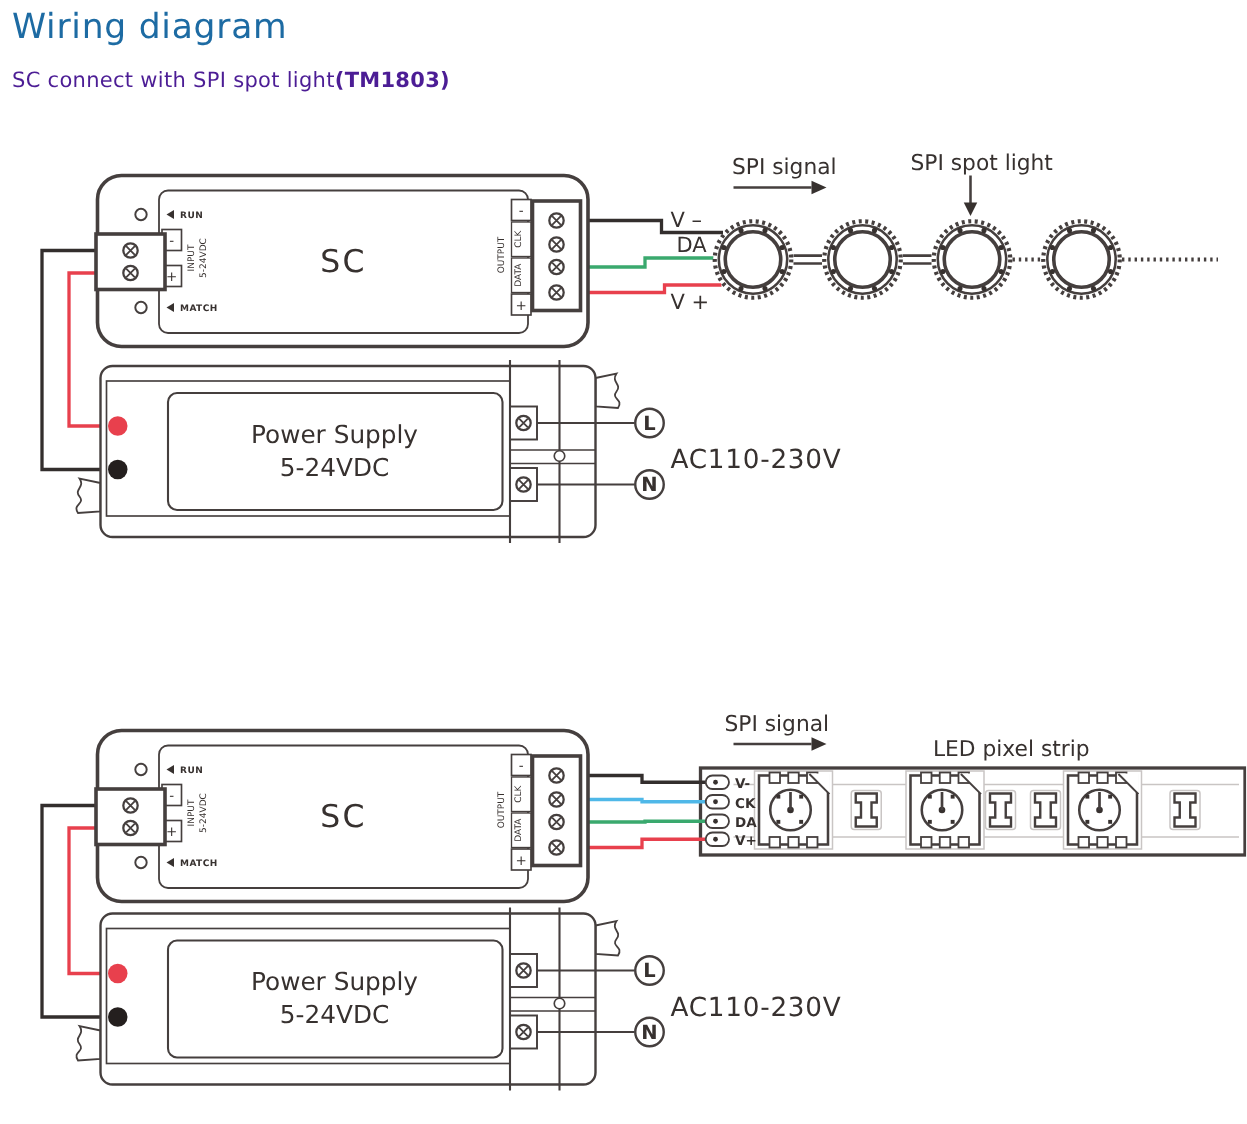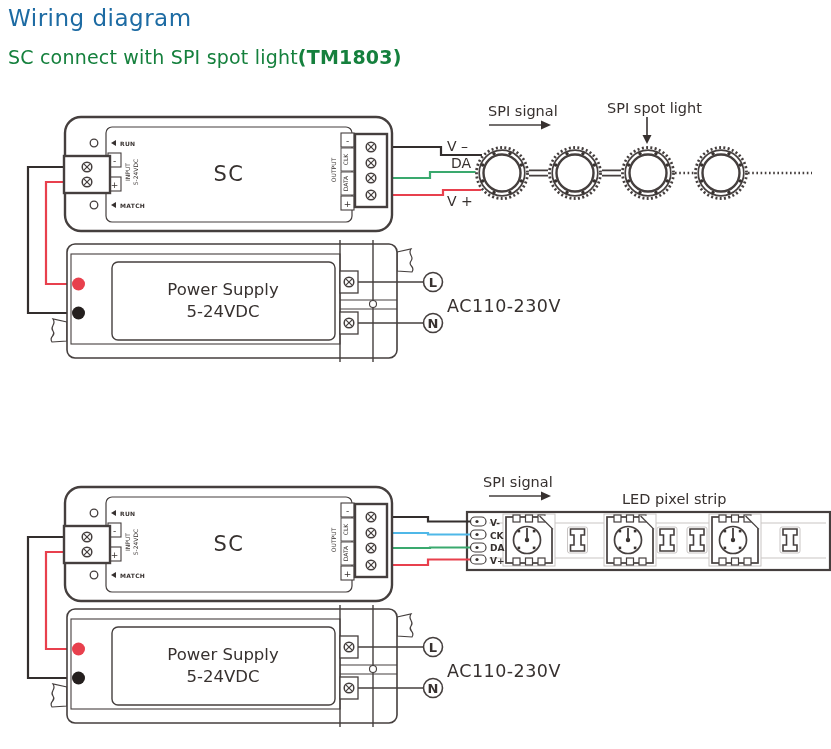--- a/index.html
+++ b/index.html
@@ -1,20 +1,20 @@
 <!DOCTYPE html>
 <html style="--title: #1d6ba3; --line: #453f3e; --text: #37312f; --red: #e8404d; --green: #3aa96e; --blue: #4fb8e8; --black_wire: #332e2d; --trace: #c9c5c4;"><head>
 <meta charset="utf-8">
 <style>
   html,body{margin:0;padding:0;background:#fff;}
   .canvas{position:relative;width:831px;height:749px;background:#fff;overflow:hidden;
           font-family:"DejaVu Sans","Liberation Sans",sans-serif;}
   .hdr-title{position:absolute;left:8px;top:5px;font-size:23px;letter-spacing:.5px;
              color:var(--title,#1d6ba3);}
-  .hdr-sub{position:absolute;left:8px;font-size:19px;color:#15803d;font-weight:500;
+  .hdr-sub{position:absolute;left:8px;font-size:14px;color:#4c1d95;font-weight:500;
            letter-spacing:.2px;text-align:right;}
   .hdr-sub .model{font-weight:700;}
   svg{position:absolute;left:0;top:0;}
   svg text{fill:#37312f;font-family:"DejaVu Sans","Liberation Sans",sans-serif;}
   .w{fill:none;stroke-width:2.2px;}
   .w.bk{stroke:var(--black_wire,#332e2d);}
   .w.rd{stroke:var(--red,#e8404d);}
   .w.gn{stroke:var(--green,#3aa96e);}
   .w.bl{stroke:var(--blue,#4fb8e8);}
   .ln{stroke:var(--line,#453f3e);fill:none;}

